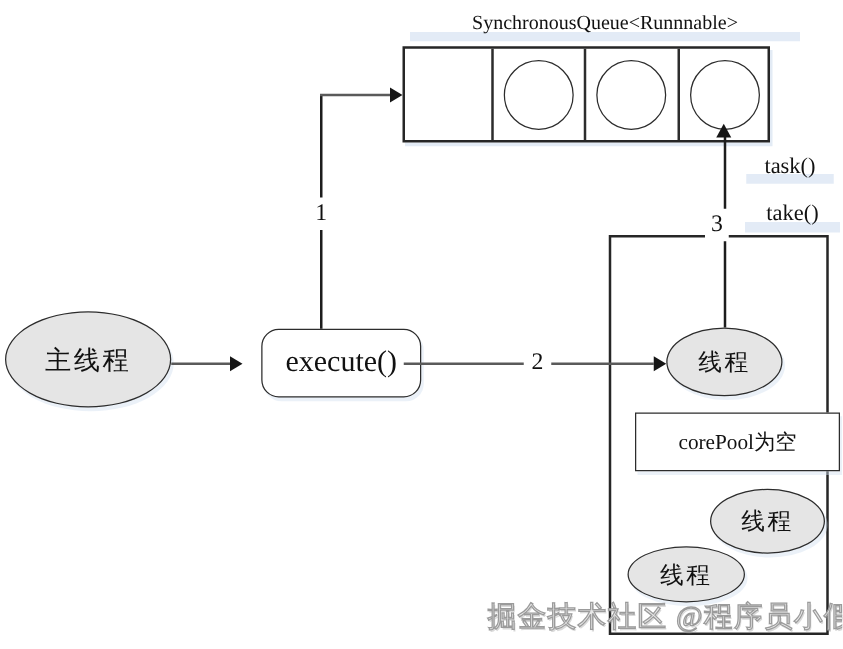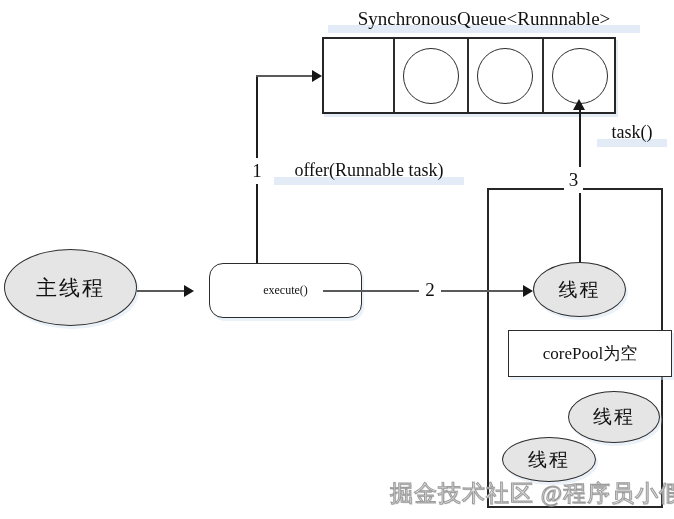--- a/index.html
+++ b/index.html
@@ -43,57 +43,57 @@
     color:#e8e8e8;-webkit-text-stroke:1px #9b9b9b;
     text-shadow:1px 1px 0 rgba(150,150,150,.35);
     font-family:"Liberation Serif", serif;
   }
 </style>
 </head>
 <body>
 
 <div class="canvas">
 
-  <div class="abs lbl hl" style="left:328px;top:4px;width:312px;height:29px;font-size:19px;">SynchronousQueue&lt;Runnnable&gt;</div>
+  <div class="abs lbl hl" style="left:328px;top:4px;width:312px;height:29px;font-size:16px;">SynchronousQueue&lt;Runnnable&gt;</div>
 
   <div class="abs" style="left:322px;top:37px;width:294px;height:77px;border:2px solid #262626;background:#fff;box-shadow:2px 3px 0 rgba(208,222,238,.6);">
     <div class="qdiv" style="left:69px;"></div>
     <div class="qdiv" style="left:143px;"></div>
     <div class="qdiv" style="left:218px;"></div>
     <div class="qcircle" style="left:79px;top:9px;"></div>
     <div class="qcircle" style="left:153px;top:9px;"></div>
     <div class="qcircle" style="left:228px;top:9px;"></div>
   </div>
 
   <div class="abs" style="left:487px;top:188px;width:176px;height:320px;border:2px solid #262626;background:#fff;z-index:1;"></div>
 
   <div class="abs ellipse" style="left:4px;top:249px;width:133px;height:77px;font-size:21px;letter-spacing:2px;z-index:2;">主线程</div>
 
-  <div class="abs rect" style="left:192px;top:263px;width:153px;height:55px;border-radius:14px;font-size:12px;z-index:2;margin-left:17px;">execute()</div>
+  <div class="abs rect" style="left:192px;top:263px;width:128px;height:55px;border-radius:14px;font-size:24px;z-index:2;margin-left:17px;">execute()</div>
 
   <div class="abs ellipse" style="left:533px;top:262px;width:93px;height:55px;font-size:19px;letter-spacing:2px;z-index:2;">线程</div>
 
   <div class="abs rect" style="left:508px;top:330px;width:164px;height:47px;font-size:17px;z-index:2;">corePool为空</div>
 
   <div class="abs ellipse" style="left:568px;top:391px;width:92px;height:52px;font-size:19px;letter-spacing:2px;z-index:2;">线程</div>
   <div class="abs ellipse" style="left:502px;top:437px;width:94px;height:45px;font-size:19px;letter-spacing:2px;z-index:2;">线程</div>
 
   <div class="abs gline" style="left:137px;top:290px;width:48px;height:2px;"></div>
   <div class="abs tri tri-right" style="left:184px;top:285px;"></div>
 
   <div class="abs line" style="left:256px;top:76px;width:2px;height:187px;"></div>
   <div class="abs gline" style="left:256px;top:75px;width:57px;height:2px;"></div>
   <div class="abs tri tri-right" style="left:312px;top:70px;"></div>
   <div class="abs numlbl" style="left:247px;top:158px;width:20px;height:26px;">1</div>
-  <div class="abs lbl hl" style="left:274px;top:155px;width:190px;height:30px;z-index:5;">offer(Runnable task)</div>
 
   <div class="abs gline" style="left:323px;top:290px;width:200px;height:2px;"></div>
   <div class="abs tri tri-right" style="left:523px;top:285px;"></div>
   <div class="abs numlbl" style="left:419px;top:276px;width:22px;height:28px;">2</div>
 
   <div class="abs line" style="left:579px;top:109px;width:2px;height:153px;"></div>
   <div class="abs tri tri-up" style="left:573px;top:99px;"></div>
   <div class="abs numlbl" style="left:564px;top:167px;width:19px;height:26px;">3</div>
   <div class="abs lbl hl" style="left:597px;top:117px;width:70px;height:30px;z-index:5;">task()</div>
+  <div class="abs lbl hl" style="left:596px;top:154px;width:76px;height:32px;z-index:5;">take()</div>
 
   <div class="abs watermark" style="left:390px;top:478px;">掘金技术社区 @程序员小假</div>
 
 </div>
 
 </body></html>

